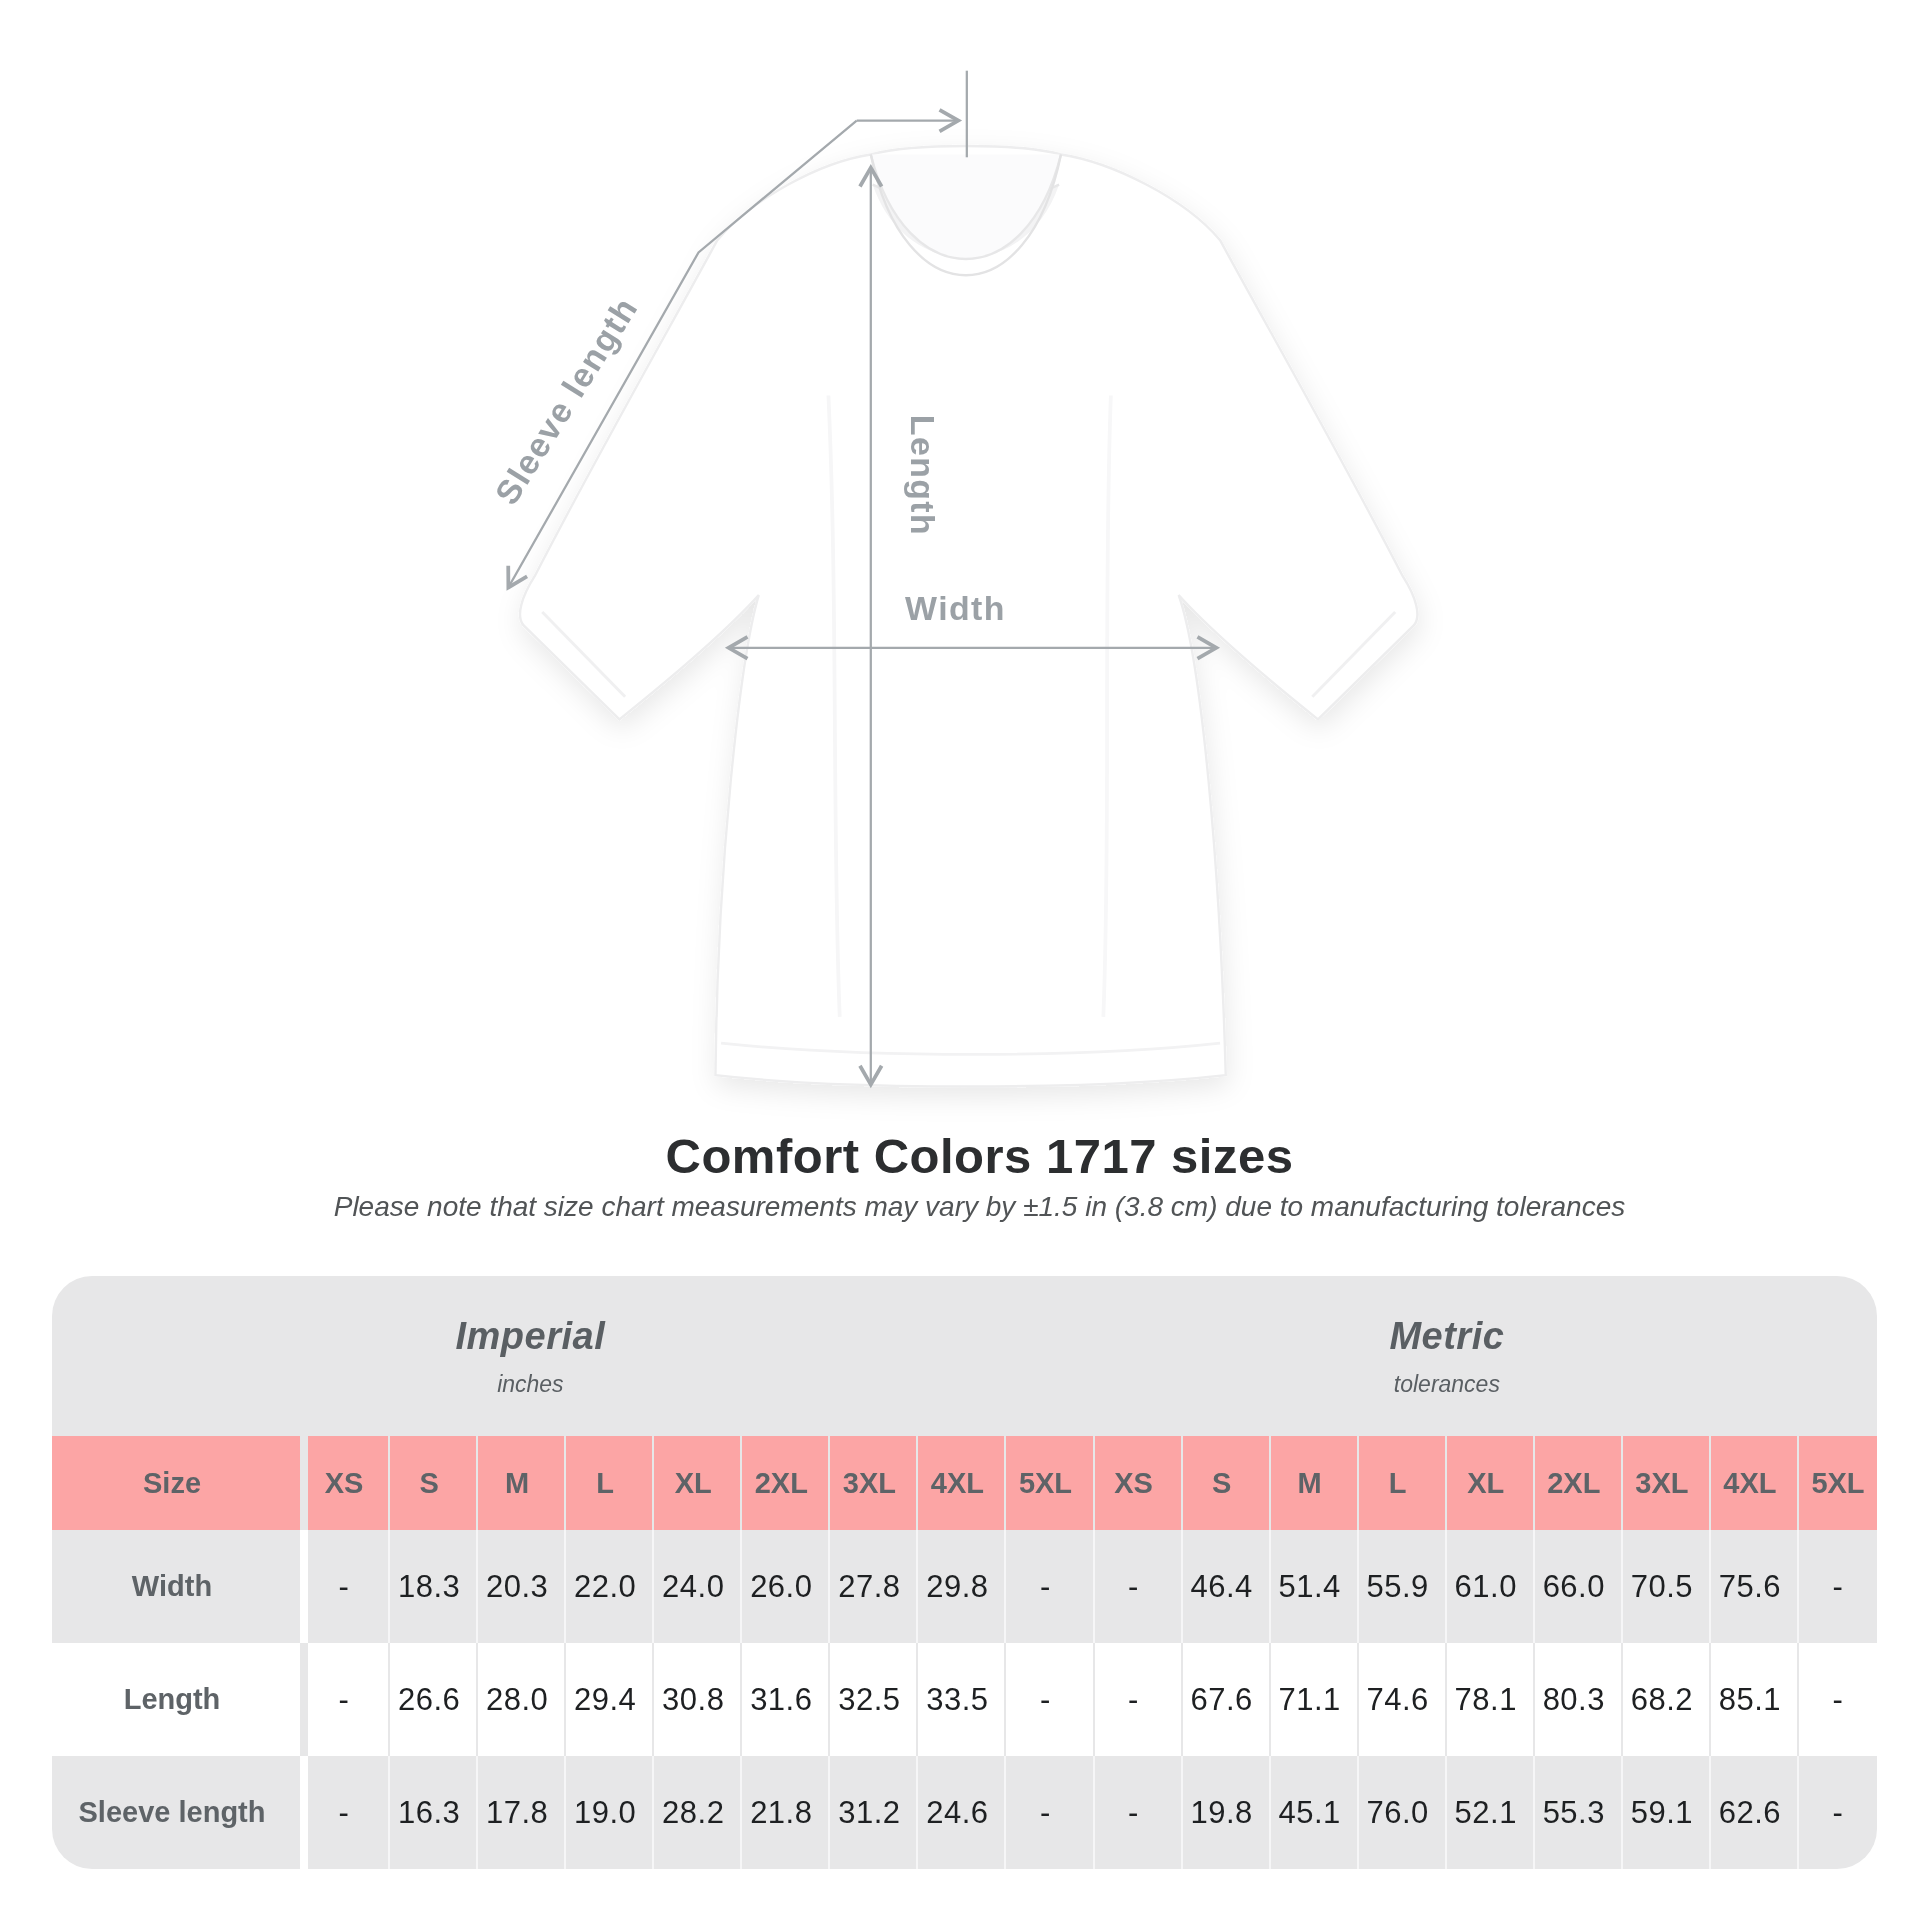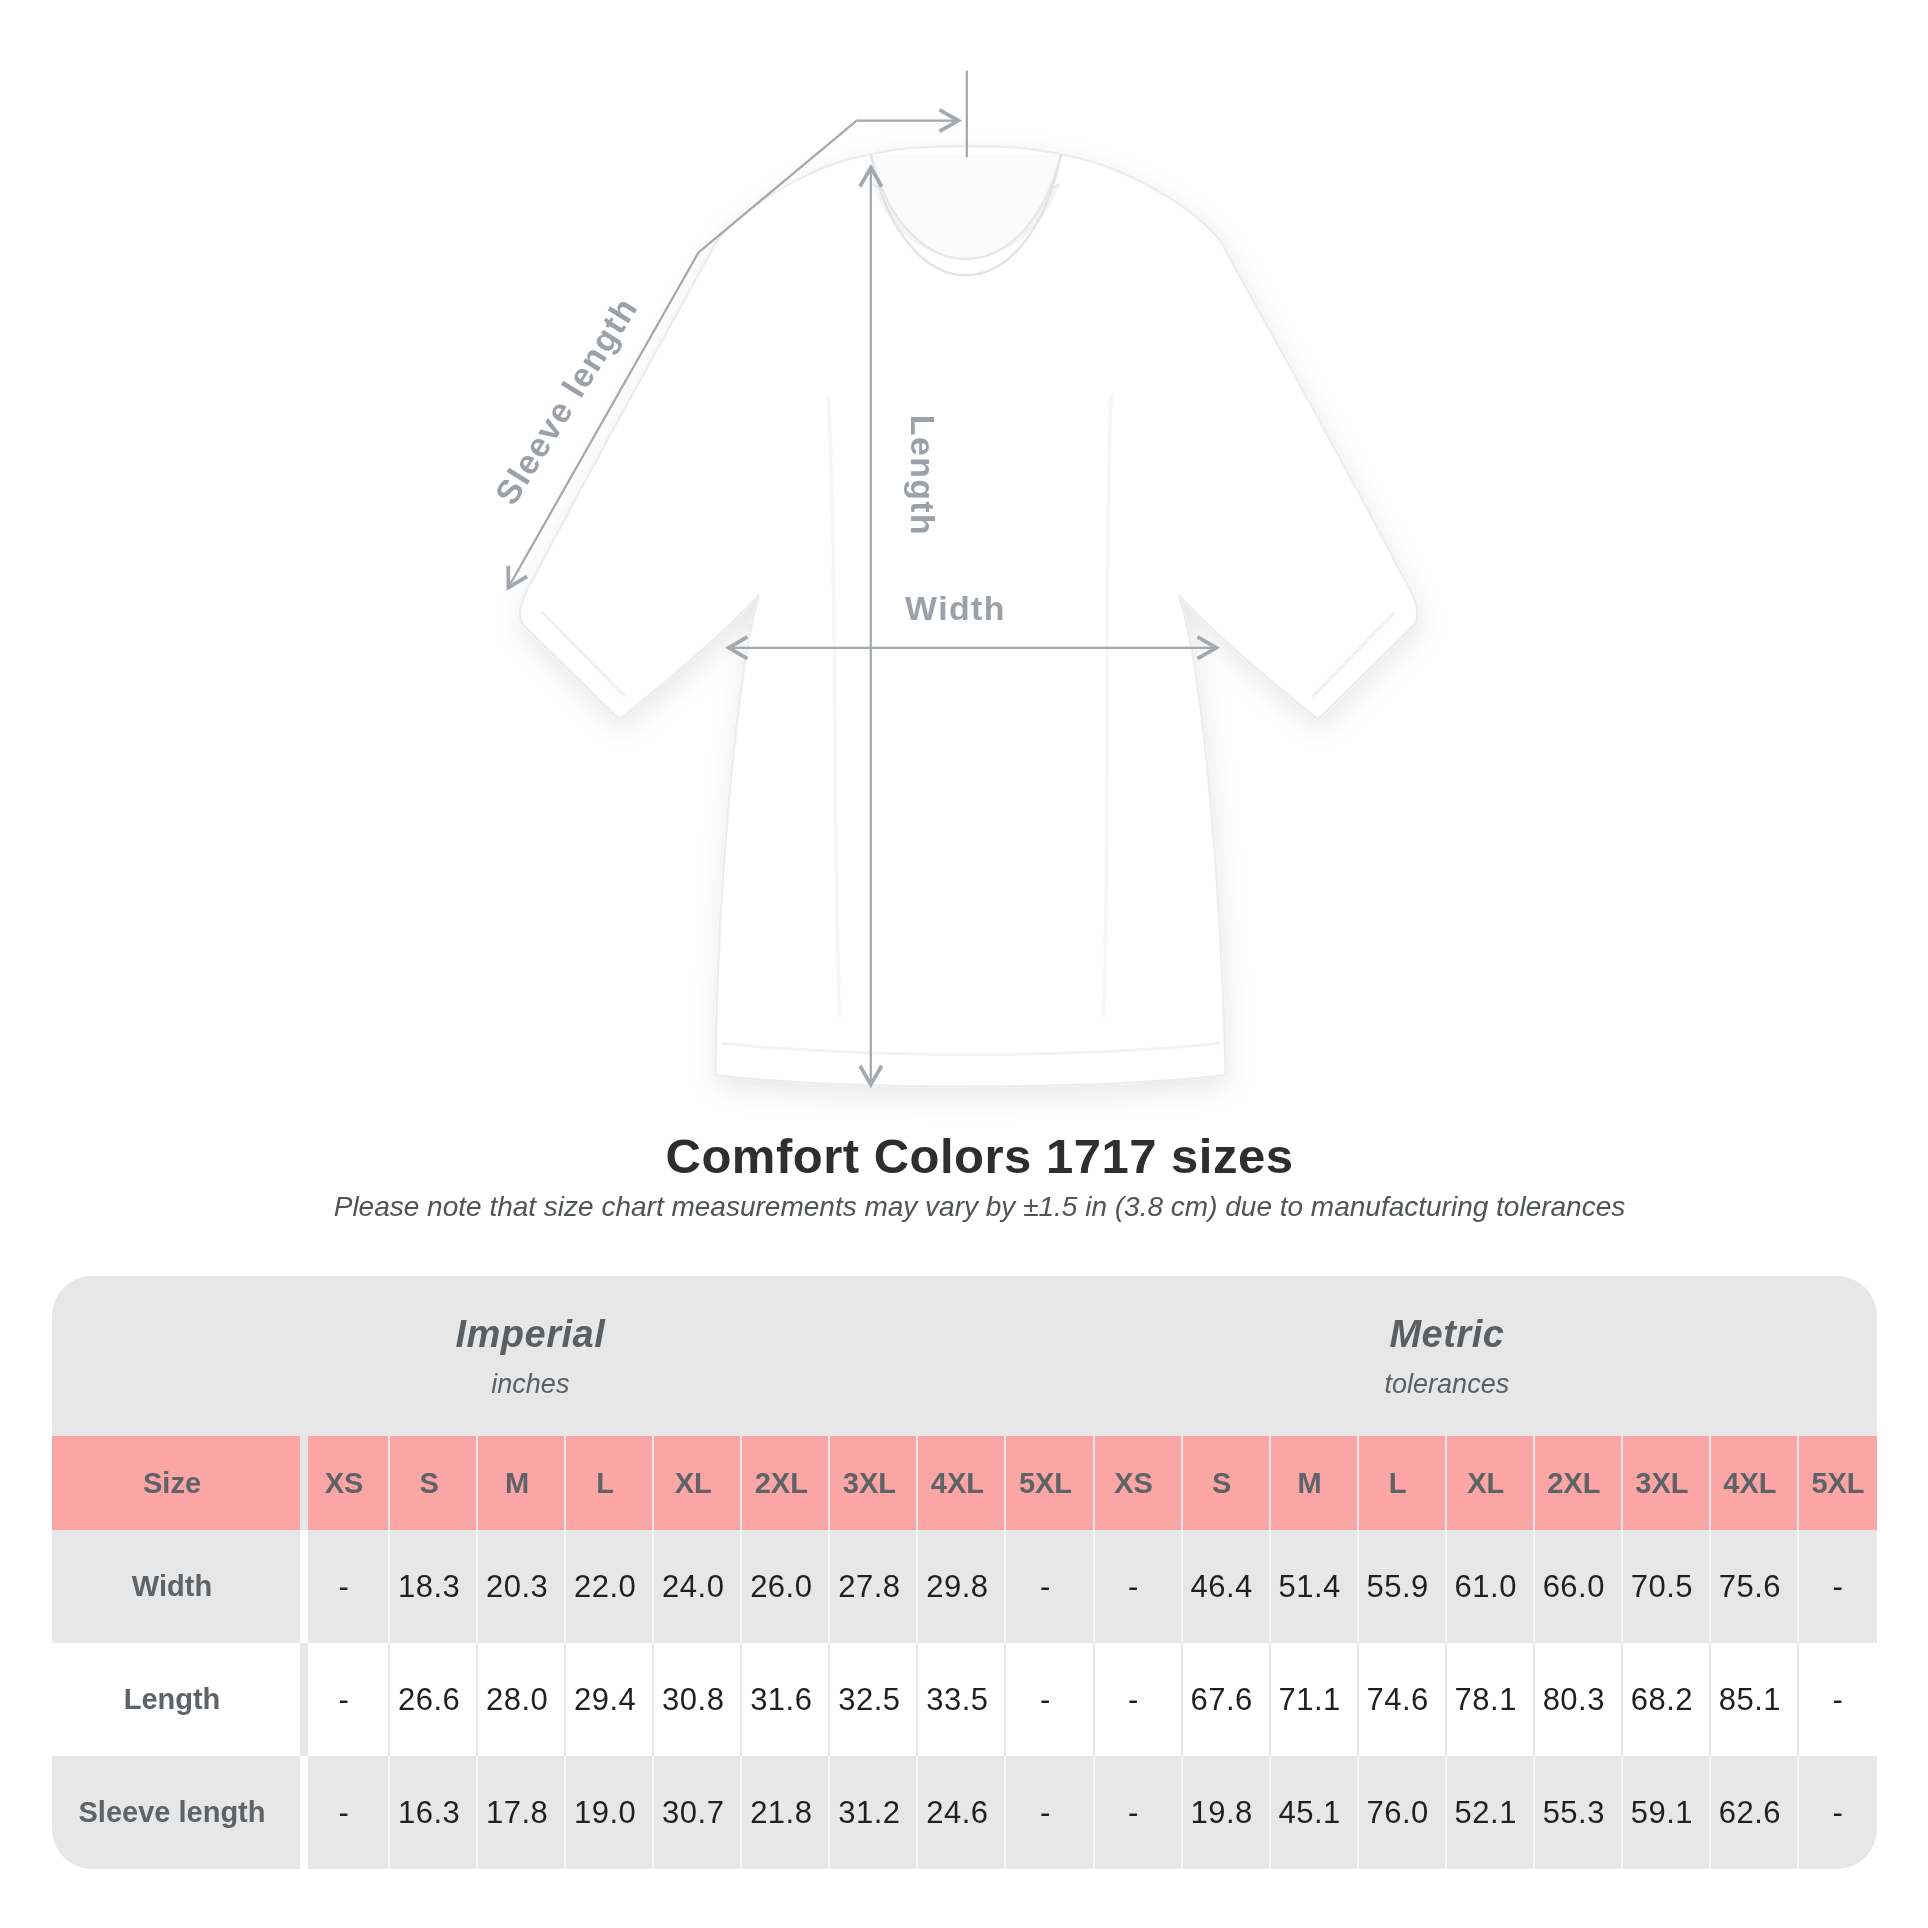--- a/index.html
+++ b/index.html
@@ -51,21 +51,21 @@
     display:flex;align-items:center;justify-content:center;
     min-width:0;
   }
   .unit-cell{
     grid-column:span 10;
     display:flex;flex-direction:column;align-items:center;justify-content:center;
     gap:13px;
   }
   .unit-cell.metric{grid-column:span 9;text-align:center;}
   .unit-label{font-size:38px;font-weight:bold;font-style:italic;color:#5a5f63;letter-spacing:0.5px;}
-  .unit-sub{font-size:27px;font-style:italic;color:#5a5f63;}
+  .unit-sub{font-size:23px;font-style:italic;color:#5a5f63;}
   .head-label,.row-label{font-size:29px;font-weight:bold;color:#5e6367;}
   .value{font-size:31px;color:#1e2022;letter-spacing:0.5px;}
   
   .row-sizes .dcell{border-left:2.8px solid #e7e7e8;}
   .row-data-white .dcell{border-left:2.8px solid #e7e7e8;}
   .row-data-gray .dcell{border-left:2.8px solid #f6f6f7;}
   .row-sizes .dcell.first{border-left:8.5px solid #e7e7e8;}
   .row-data-white .dcell.first{border-left:8.5px solid #e7e7e8;}
   .row-data-gray .dcell.first{border-left:8.5px solid #ffffff;}
 </style>
@@ -211,21 +211,21 @@
       <div class="cell value dcell">85.1</div>
       <div class="cell value dcell">-</div>
     </div>
 
     <div class="t-row row-data-gray">
       <div class="cell row-label">Sleeve length</div>
       <div class="cell value dcell first">-</div>
       <div class="cell value dcell">16.3</div>
       <div class="cell value dcell">17.8</div>
       <div class="cell value dcell">19.0</div>
-      <div class="cell value dcell">30.7</div>
+      <div class="cell value dcell">28.2</div>
       <div class="cell value dcell">21.8</div>
       <div class="cell value dcell">31.2</div>
       <div class="cell value dcell">24.6</div>
       <div class="cell value dcell">-</div>
       <div class="cell value dcell">-</div>
       <div class="cell value dcell">19.8</div>
       <div class="cell value dcell">45.1</div>
       <div class="cell value dcell">76.0</div>
       <div class="cell value dcell">52.1</div>
       <div class="cell value dcell">55.3</div>

